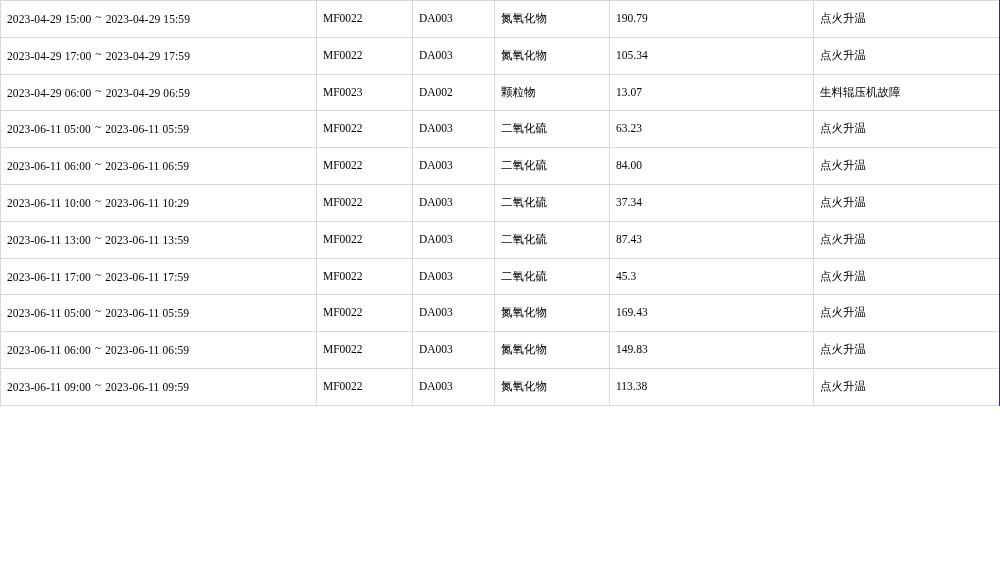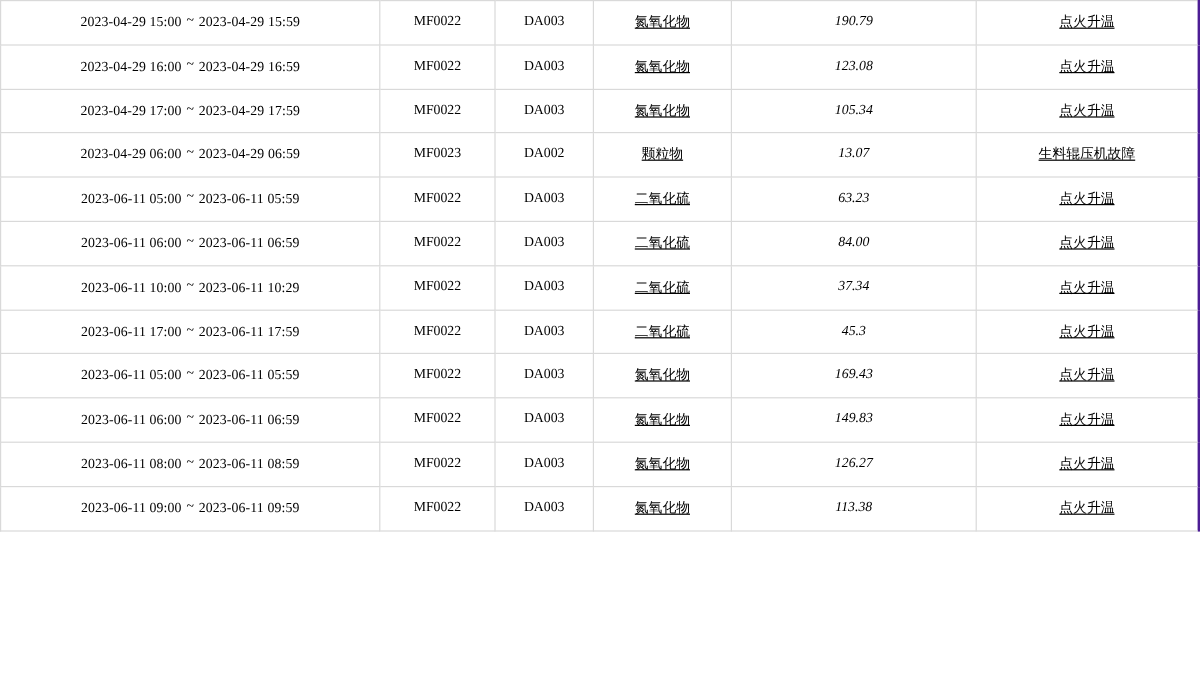--- a/index.html
+++ b/index.html
@@ -12,21 +12,20 @@
     height: 574px;
     font-family: "Liberation Serif", "DejaVu Serif", serif;
     color: #000000;
     overflow: hidden;
   }
   .sheet {
     width: 1000px;
     height: 574px;
     position: relative;
     box-sizing: border-box;
-    text-align: center;
   }
   table.data-table {
     width: 1000px;
     border-collapse: collapse;
     table-layout: fixed;
   }
   table.data-table td {
     border: 1px solid #d9d9d9;
     height: 35.8px;
     padding: 0 6px;
@@ -34,46 +33,44 @@
     line-height: 1.2;
     vertical-align: middle;
     white-space: nowrap;
     overflow: hidden;
   }
   
   table.data-table tr td:first-child {
     border-left: 1px solid #d9d9d9;
   }
   table.data-table tr td:last-child {
-    border-right: 6px solid #4c1d95;
+    border-right: 3px solid #4c1d95;
   }
   col.c-period   { width: 316px; }
   col.c-device   { width: 96px; }
   col.c-point    { width: 82px; }
   col.c-pollut   { width: 115px; }
   col.c-value    { width: 204px; }
   col.c-reason   { width: 187px; }
 
   .cell-period {
     letter-spacing: 0.1px;
   }
   .cell-period .tilde {
     display: inline-block;
     padding: 0 4px;
     vertical-align: 2px;
   }
   .cn {
     font-family: "DejaVu Sans", "Liberation Sans", sans-serif;
     font-size: 11px;
-    text-decoration: underline;
   }
   .num {
     font-family: "Liberation Serif", "DejaVu Serif", serif;
     font-size: 11.5px;
-    font-style: italic;
   }
 </style>
 </head>
 <body>
 
 <div class="sheet">
   <table class="data-table">
     <colgroup>
       <col class="c-period">
       <col class="c-device">
@@ -82,28 +79,20 @@
       <col class="c-value">
       <col class="c-reason">
     </colgroup>
     <tbody id="table-body">
         <tr>
           <td class="cell-period"><span>2023-04-29 15:00</span><span class="tilde">~</span><span>2023-04-29 15:59</span></td>
           <td>MF0022</td>
           <td>DA003</td>
           <td class="cn">氮氧化物</td>
           <td class="num">190.79</td>
-          <td class="cn">点火升温</td>
-        </tr>
-        <tr>
-          <td class="cell-period"><span>2023-04-29 16:00</span><span class="tilde">~</span><span>2023-04-29 16:59</span></td>
-          <td>MF0022</td>
-          <td>DA003</td>
-          <td class="cn">氮氧化物</td>
-          <td class="num">123.08</td>
           <td class="cn">点火升温</td>
         </tr>
         <tr>
           <td class="cell-period"><span>2023-04-29 17:00</span><span class="tilde">~</span><span>2023-04-29 17:59</span></td>
           <td>MF0022</td>
           <td>DA003</td>
           <td class="cn">氮氧化物</td>
           <td class="num">105.34</td>
           <td class="cn">点火升温</td>
         </tr>
@@ -133,20 +122,28 @@
         </tr>
         <tr>
           <td class="cell-period"><span>2023-06-11 10:00</span><span class="tilde">~</span><span>2023-06-11 10:29</span></td>
           <td>MF0022</td>
           <td>DA003</td>
           <td class="cn">二氧化硫</td>
           <td class="num">37.34</td>
           <td class="cn">点火升温</td>
         </tr>
         <tr>
+          <td class="cell-period"><span>2023-06-11 13:00</span><span class="tilde">~</span><span>2023-06-11 13:59</span></td>
+          <td>MF0022</td>
+          <td>DA003</td>
+          <td class="cn">二氧化硫</td>
+          <td class="num">87.43</td>
+          <td class="cn">点火升温</td>
+        </tr>
+        <tr>
           <td class="cell-period"><span>2023-06-11 17:00</span><span class="tilde">~</span><span>2023-06-11 17:59</span></td>
           <td>MF0022</td>
           <td>DA003</td>
           <td class="cn">二氧化硫</td>
           <td class="num">45.3</td>
           <td class="cn">点火升温</td>
         </tr>
         <tr>
           <td class="cell-period"><span>2023-06-11 05:00</span><span class="tilde">~</span><span>2023-06-11 05:59</span></td>
           <td>MF0022</td>
@@ -157,28 +154,20 @@
         </tr>
         <tr>
           <td class="cell-period"><span>2023-06-11 06:00</span><span class="tilde">~</span><span>2023-06-11 06:59</span></td>
           <td>MF0022</td>
           <td>DA003</td>
           <td class="cn">氮氧化物</td>
           <td class="num">149.83</td>
           <td class="cn">点火升温</td>
         </tr>
         <tr>
-          <td class="cell-period"><span>2023-06-11 08:00</span><span class="tilde">~</span><span>2023-06-11 08:59</span></td>
-          <td>MF0022</td>
-          <td>DA003</td>
-          <td class="cn">氮氧化物</td>
-          <td class="num">126.27</td>
-          <td class="cn">点火升温</td>
-        </tr>
-        <tr>
           <td class="cell-period"><span>2023-06-11 09:00</span><span class="tilde">~</span><span>2023-06-11 09:59</span></td>
           <td>MF0022</td>
           <td>DA003</td>
           <td class="cn">氮氧化物</td>
           <td class="num">113.38</td>
           <td class="cn">点火升温</td>
         </tr>
       </tbody>
   </table>
 </div>

